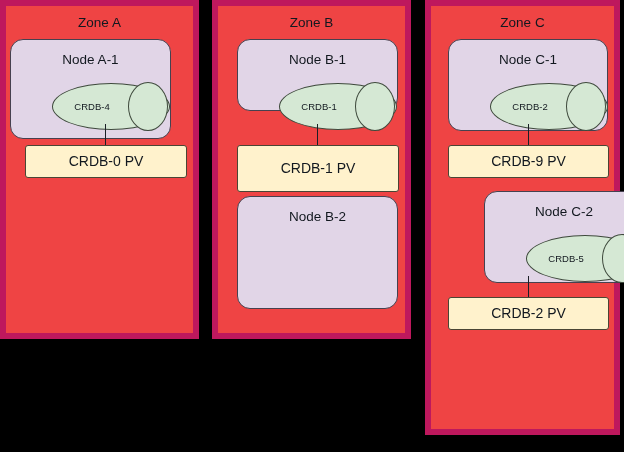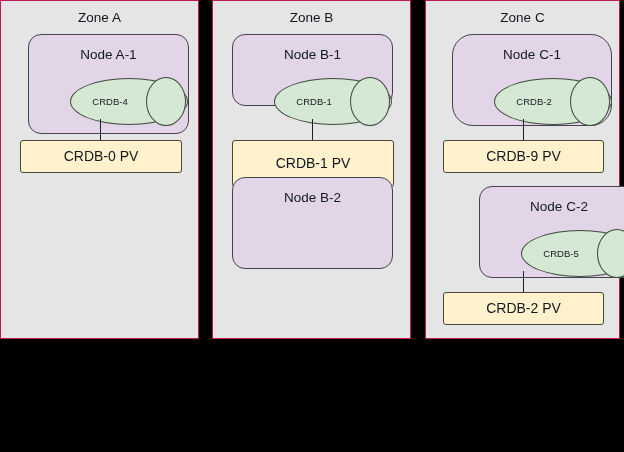--- a/index.html
+++ b/index.html
@@ -17,22 +17,22 @@
   #canvas {
     position: relative;
     width: 624px;
     height: 452px;
     background: #000000;
   }
 
   
   .zone {
     position: absolute;
-    background: #e5e5e5;
-    border: 1px solid #be185d;
+    background: #ef4444;
+    border: 6px solid #be185d;
     box-sizing: border-box;
   }
   .zone-title {
     position: absolute;
     left: 0;
     right: 0;
     top: 9px;
     text-align: center;
     font-size: 13.5px;
     color: #12181f;
@@ -123,21 +123,21 @@
   }
 </style>
 </head>
 <body>
 
 <div id="canvas">
 
   <div class="zone" style="left:0px; top:0px; width:199px; height:339px;">
     <div class="zone-title">Zone A</div>
 
-    <div class="node" style="left:27px; top:33px; width:161px; height:100px;">
+    <div class="node" style="left:4px; top:33px; width:161px; height:100px;">
       <div class="node-title">Node A-1</div>
       <div class="cyl" style="left:41px; top:43px; width:118px; height:47px;">
         <div class="cyl-body"></div>
         <div class="cyl-cap"></div>
         <div class="cyl-label">CRDB-4</div>
       </div>
     </div>
 
     <div class="connector" style="left:99px; top:118px; height:22px;"></div>
 
@@ -157,29 +157,29 @@
         <div class="cyl-label">CRDB-1</div>
       </div>
     </div>
 
     <div class="connector" style="left:99px; top:118px; height:22px;"></div>
 
     <div class="pv" style="left:19px; top:139px; width:162px; height:47px;">
       <span class="pv-label">CRDB-1 PV</span>
     </div>
 
-    <div class="node" style="left:19px; top:176px; width:161px; height:92px;padding-left:19px;">
+    <div class="node" style="left:19px; top:190px; width:161px; height:113px;padding-left:19px;">
       <div class="node-title">Node B-2</div>
     </div>
   </div>
 
-  <div class="zone" style="left:425px; top:0px; width:195px; height:339px;">
+  <div class="zone" style="left:425px; top:0px; width:195px; height:435px;">
     <div class="zone-title">Zone C</div>
 
-    <div class="node" style="left:26px; top:33px; width:160px; height:92px;border-radius:21px;">
+    <div class="node" style="left:17px; top:33px; width:160px; height:92px;">
       <div class="node-title">Node C-1</div>
       <div class="cyl" style="left:41px; top:43px; width:118px; height:47px;">
         <div class="cyl-body"></div>
         <div class="cyl-cap"></div>
         <div class="cyl-label">CRDB-2</div>
       </div>
     </div>
 
     <div class="connector" style="left:97px; top:118px; height:22px;"></div>
 

